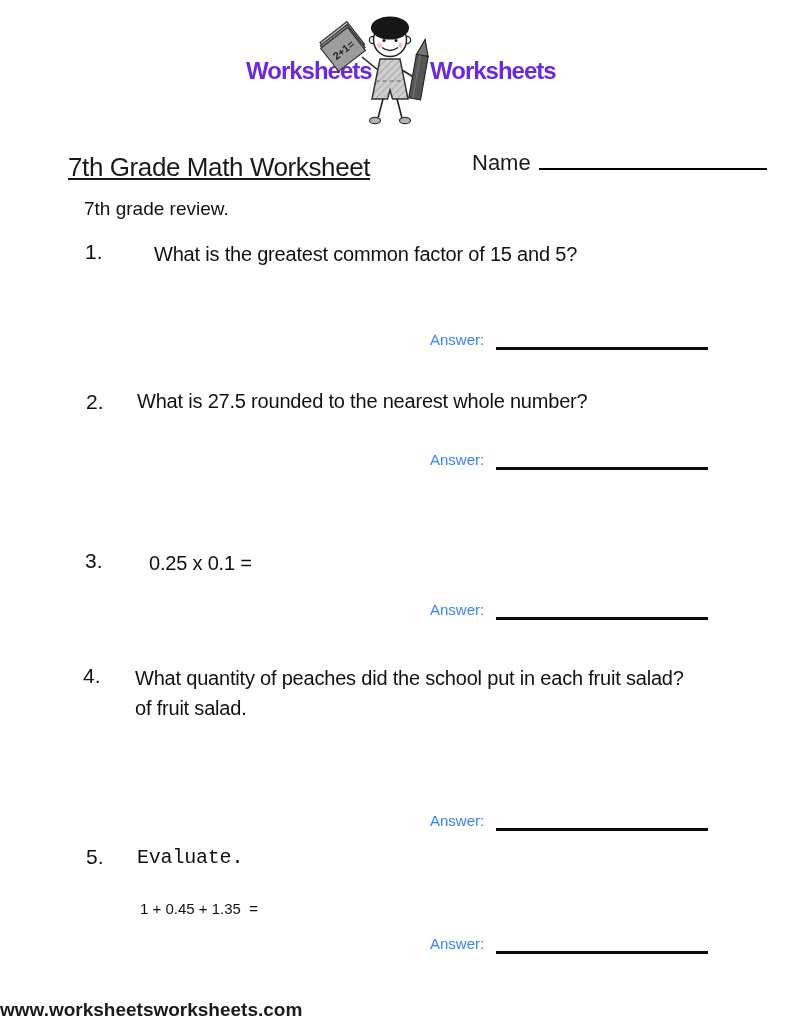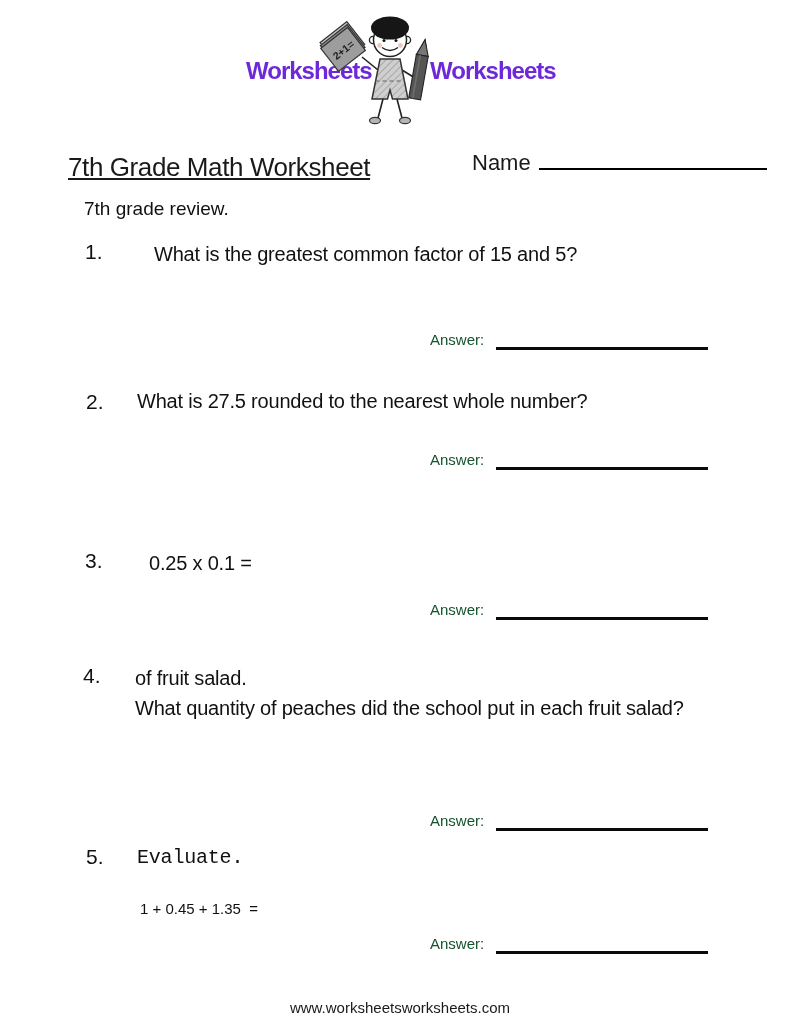--- a/index.html
+++ b/index.html
@@ -41,30 +41,30 @@
   }
   .subtitle { position: absolute; left: 84px; top: 198px; font-size: 19px; }
 
   
   .q-num  { position: absolute; font-size: 21px; }
   .q-text { position: absolute; font-size: 20px; letter-spacing: -0.2px; line-height: 30px; }
   .q-expr { position: absolute; font-size: 15px; white-space: pre; }
 
   
   .answer-row { position: absolute; left: 430px; display: flex; align-items: flex-end; }
-  .answer-label { font-size: 15px; color: #14532d; padding-bottom: 2px; }
+  .answer-label { font-size: 15px; color: #3b82f6; padding-bottom: 2px; }
   .answer-line {
     width: 212px; height: 10px; margin-left: 12px;
     border-bottom: 3px solid #0a0a0a;
   }
 
   
   .footer {
     position: absolute; left: 0; top: 999px; width: 100%;
-    text-align: center; font-size: 15px; color: #1a1a1a;
+    text-align: left; font-size: 19px; color: #1a1a1a; font-weight: bold;
   }
 </style>
 </head>
 <body>
 
 <div class="page">
 
   <div class="logo-wrap">
     <span class="logo-word logo-word-left">Worksheets</span>
 
@@ -140,22 +140,22 @@
 
   <span class="q-num" style="left:85px;  top:549px;">3.</span>
   <div class="q-text" style="left:149px; top:548px;">0.25 x 0.1 =</div>
   <div class="answer-row" style="top:601px;">
     <span class="answer-label">Answer:</span>
     <span class="answer-line"></span>
   </div>
 
   <span class="q-num" style="left:83px; top:664px;">4.</span>
   <div class="q-text" style="left:135px; top:663px;">
+    <div>What quantity of peaches did the school put in each fruit salad?</div>
     <div>of fruit salad.</div>
-    <div>What quantity of peaches did the school put in each fruit salad?</div>
   </div>
   <div class="answer-row" style="top:812px;">
     <span class="answer-label">Answer:</span>
     <span class="answer-line"></span>
   </div>
 
   <span class="q-num" style="left:86px;  top:845px;">5.</span>
   <div class="q-text" style="left:137px; top:843px;font-family:Liberation Mono, monospace;">Evaluate.</div>
   <div class="q-expr" style="left:140px; top:900px;">1 + 0.45 + 1.35  =</div>
   <div class="answer-row" style="top:935px;">

